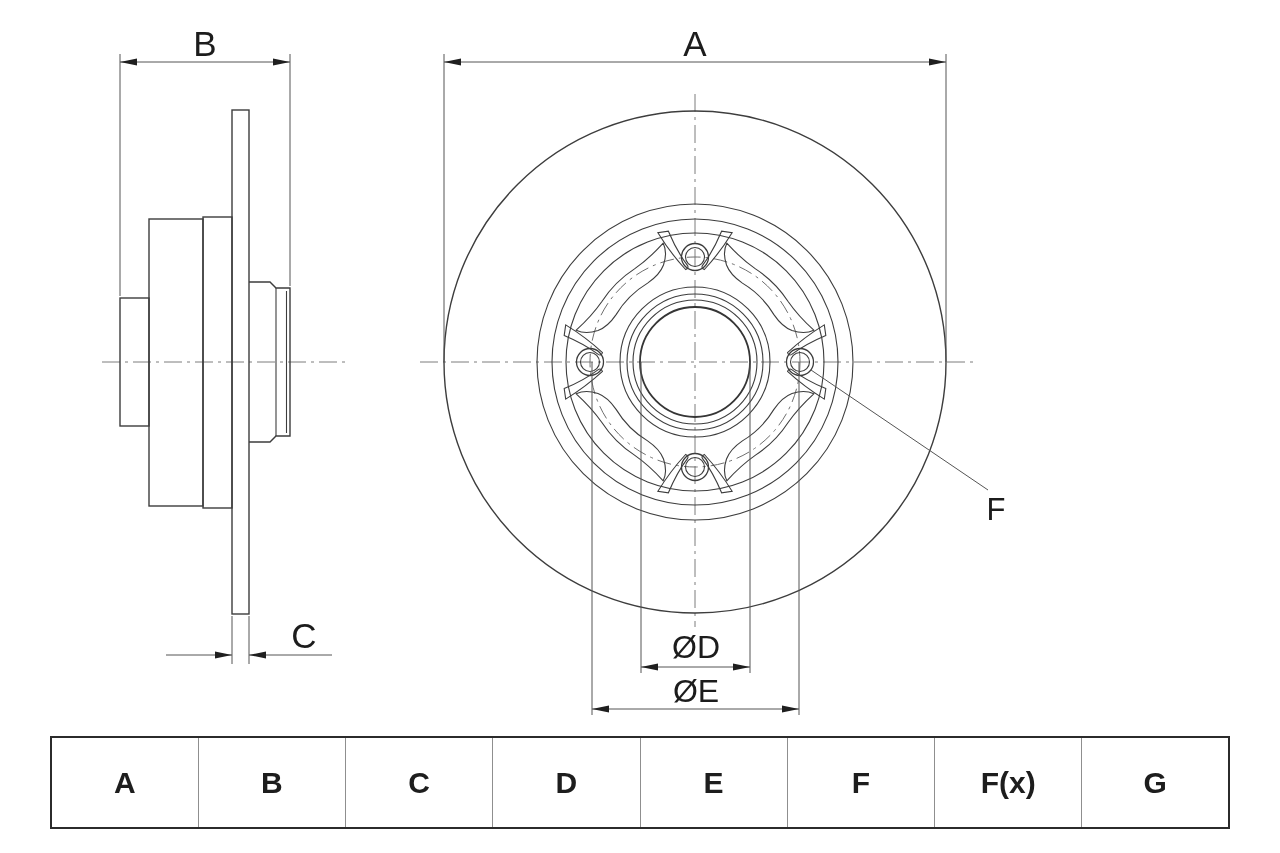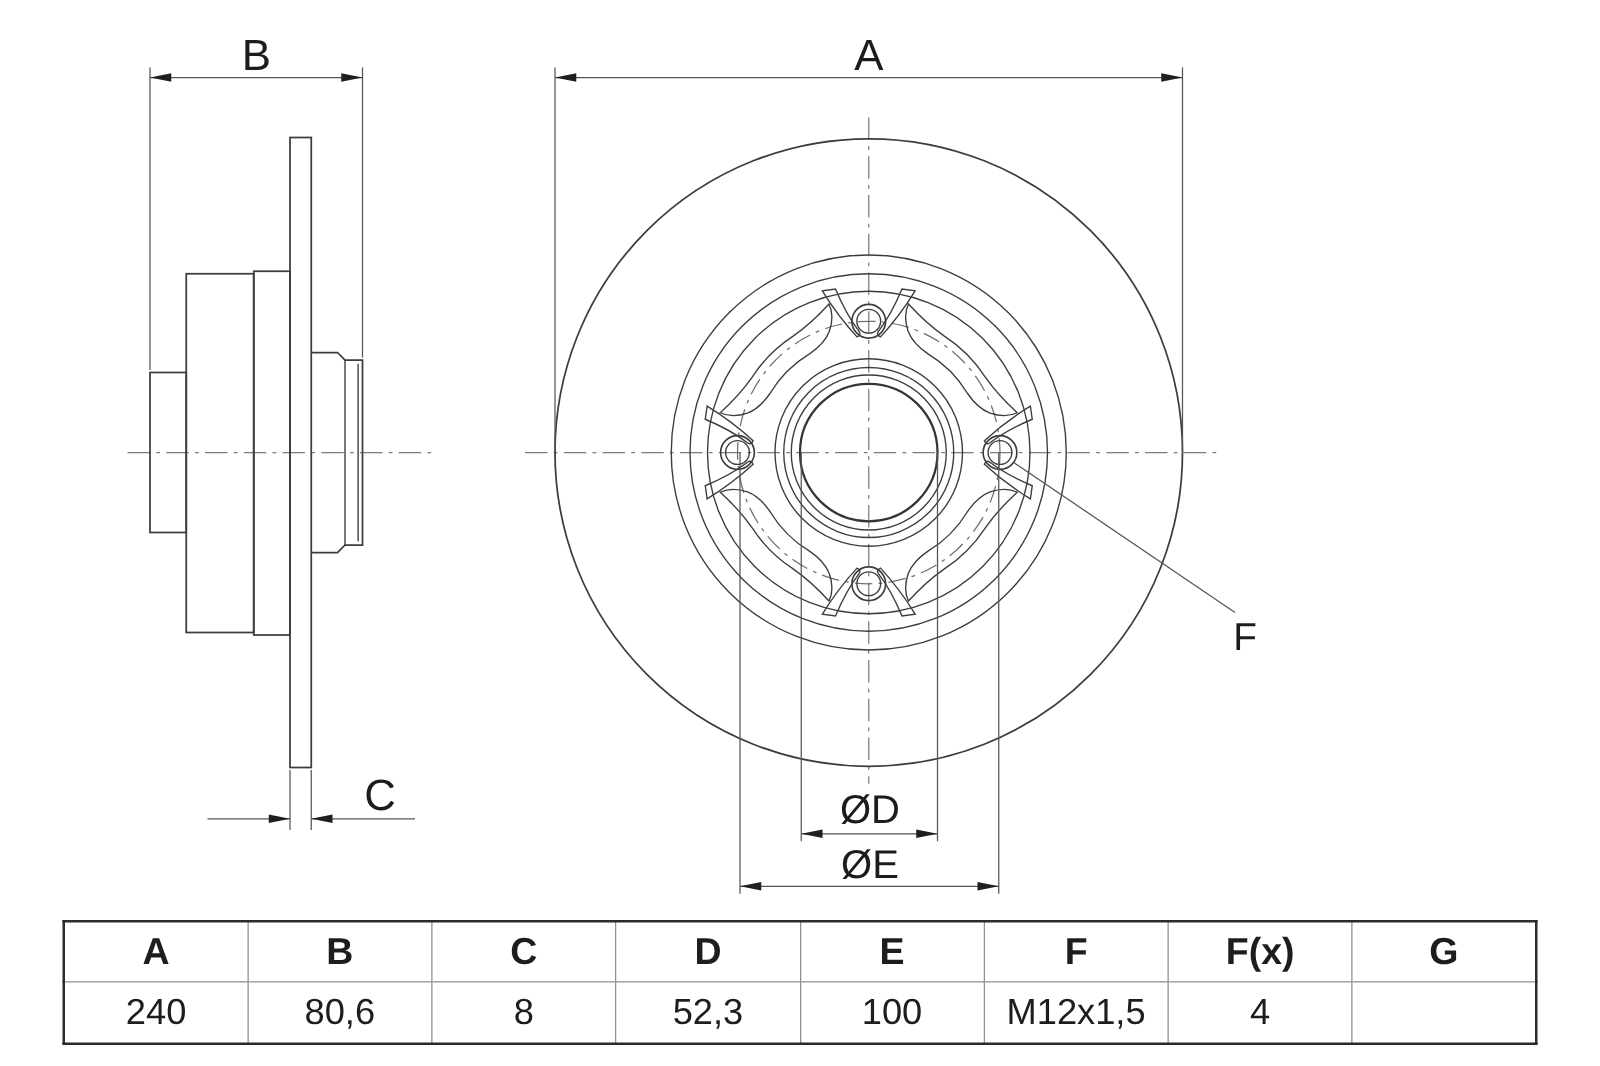--- a/index.html
+++ b/index.html
@@ -166,26 +166,16 @@
         <tr>
       <th>A</th>
       <th>B</th>
       <th>C</th>
       <th>D</th>
       <th>E</th>
       <th>F</th>
       <th>F(x)</th>
       <th>G</th>
     </tr>
-    <tr>
-      <td>240</td>
-      <td>80,6</td>
-      <td>8</td>
-      <td>52,3</td>
-      <td>100</td>
-      <td>M12x1,5</td>
-      <td>4</td>
-      <td></td>
-    </tr>
   </tbody>
     </table>
 
 </div>
 
 </body></html>

